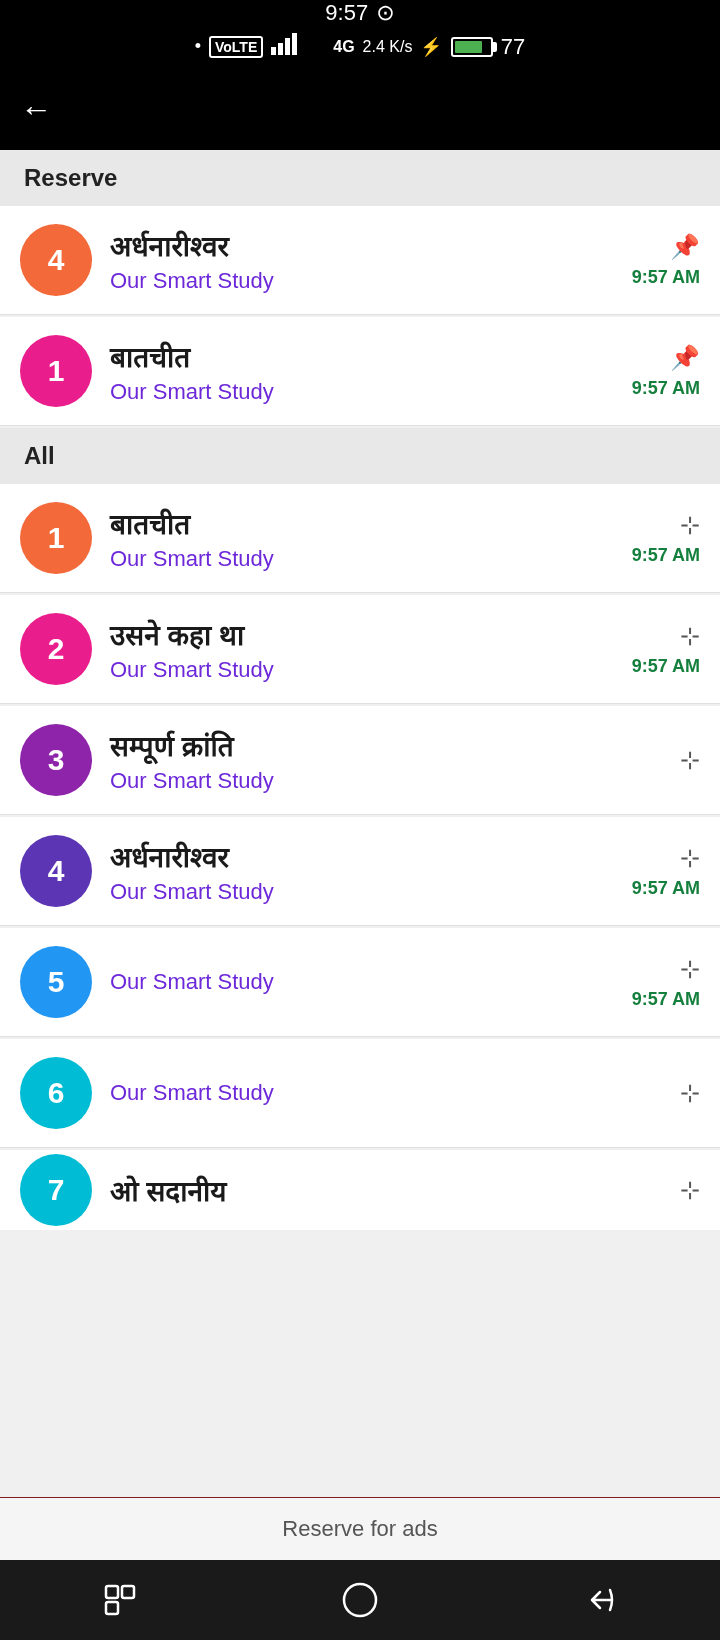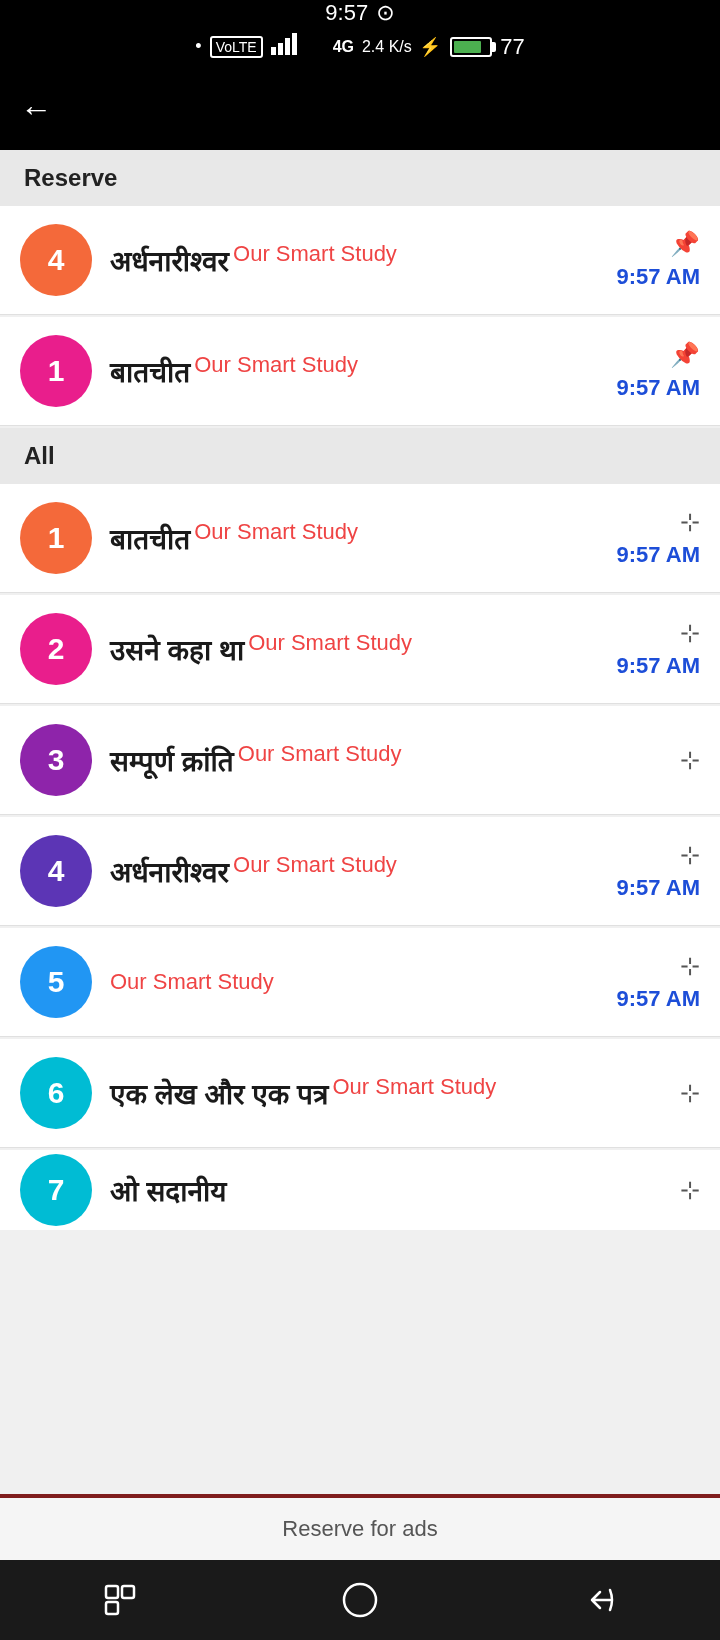--- a/index.html
+++ b/index.html
@@ -27,21 +27,21 @@
       flex-shrink: 0;
       flex-direction: column;
     }
     .status-left { display: flex; align-items: center; gap: 8px; }
     .status-right { display: flex; align-items: center; gap: 8px; font-size: 18px; }
     .volte-badge {
       border: 2px solid #fff;
       border-radius: 3px;
       padding: 1px 4px;
       font-size: 14px;
-      font-weight: normal;
+      font-weight: bold;
     }
     .battery-icon {
       border: 2px solid #fff;
       border-radius: 3px;
       width: 42px;
       height: 20px;
       display: flex;
       align-items: center;
       padding: 2px;
       position: relative;
@@ -117,48 +117,49 @@
       justify-content: center;
       font-size: 30px;
       font-weight: 700;
       color: #fff;
       flex-shrink: 0;
     }
 
     .item-content {
       flex: 1;
       display: flex;
+      flex-direction: column;
       gap: 4px;
     }
     .item-title {
       font-size: 28px;
       font-weight: 600;
       color: #1a1a1a;
     }
     .item-subtitle {
       font-size: 22px;
-      color: #ef4444;
+      color: #6d28d9;
     }
 
     .item-right {
       display: flex;
       flex-direction: column;
       align-items: flex-end;
       gap: 6px;
     }
     .pin-icon {
       font-size: 24px;
       color: #333;
     }
     .pin-icon.pinned {
       color: #222;
     }
     .item-time {
-      font-size: 22px;
-      color: #1d4ed8;
+      font-size: 18px;
+      color: #15803d;
       font-weight: 600;
     }
 
     
     .partial-item {
       background: #fff;
       display: flex;
       align-items: center;
       padding: 18px 20px;
       gap: 18px;
@@ -171,21 +172,21 @@
       color: #1a1a1a;
     }
 
     
     .ad-banner {
       background: #f5f5f5;
       text-align: center;
       padding: 18px;
       font-size: 22px;
       color: #555;
-      border-top: 4px solid #7f1d1d;
+      border-top: 1px solid #7f1d1d;
       margin-top: auto;
     }
 
     
     .nav-bar {
       background: #1a1a1a;
       height: 80px;
       display: flex;
       align-items: center;
       justify-content: space-around;
@@ -346,21 +347,20 @@
     <span class="pin-icon" style="font-size:24px;color:#555;">⊹</span>
     <span class="item-time">9:57 AM</span>
   </div>
 </div>
 
 <div class="list-item">
   <div class="avatar color-cyan">
     <span>6</span>
   </div>
   <div class="item-content">
-    <span class="item-title">एक लेख और एक पत्र</span>
     <span class="item-subtitle">Our Smart Study</span>
   </div>
   <div class="item-right">
     <span class="pin-icon" style="font-size:24px;color:#555;">⊹</span>
   </div>
 </div>
 
 <div class="partial-item">
   <div class="avatar color-cyan" style="width:72px;height:72px;font-size:30px;">
     <span>7</span>

